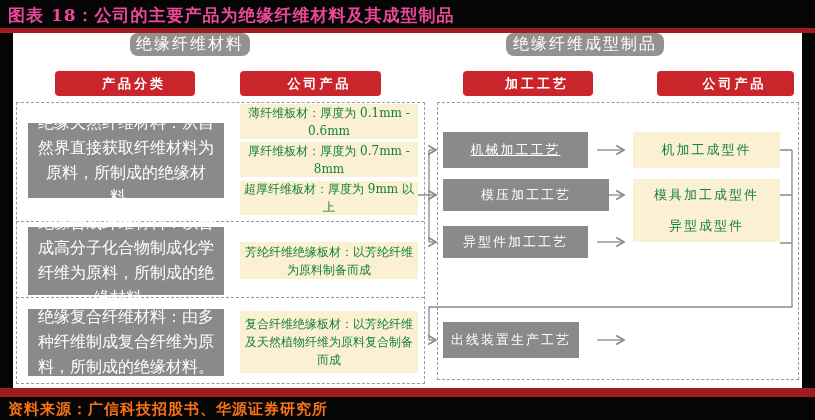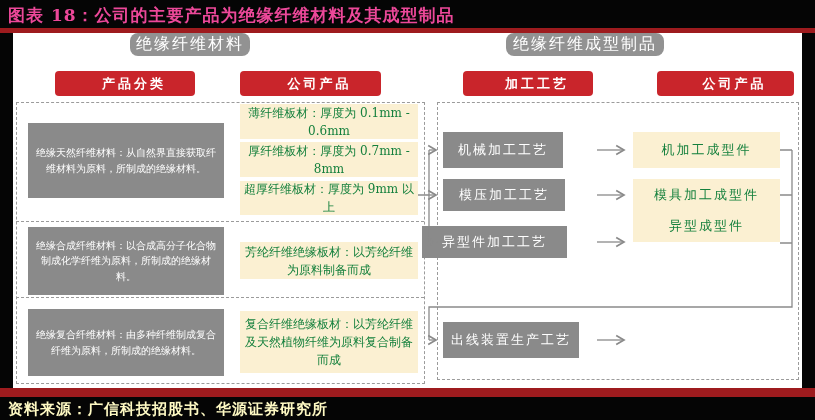--- a/index.html
+++ b/index.html
@@ -8,35 +8,35 @@
     font-family:"DejaVu Serif","Liberation Serif",serif;
   }
   .content-bg{position:absolute;left:13px;top:33px;width:789px;height:355px;background:#ffffff;}
   .fig-title{
     position:absolute;left:8px;top:4px;color:#ec4899;font-size:17px;font-weight:bold;
     letter-spacing:1px;white-space:nowrap;
   }
   .title-rule{position:absolute;left:0;top:28px;width:815px;height:5px;background:#9e1b1e;}
   .footer-rule{position:absolute;left:0;top:388px;width:815px;height:9px;background:#9e1b1e;}
   .footer-text{
-    position:absolute;left:8px;top:400px;color:#fef9c3;font-size:15px;font-weight:bold;
+    position:absolute;left:8px;top:400px;color:#f97316;font-size:15px;font-weight:bold;
     letter-spacing:1px;white-space:nowrap;
   }
   .hdr-gray{
     position:absolute;height:23px;background:#929292;border-radius:8px;color:#ffffff;
     font-size:16px;display:flex;align-items:center;justify-content:center;letter-spacing:2px;
   }
   .lbl-red{
     position:absolute;top:71px;height:25px;background:#c9252b;border-radius:4px;color:#ffffff;
     font-size:13px;font-weight:bold;display:flex;align-items:center;justify-content:center;letter-spacing:3px;padding-left:18px;
   }
   .region{position:absolute;border:1px dashed #9b9b9b;}
   .divider{position:absolute;border-top:1px dashed #9b9b9b;height:0;}
   .box-gray{
-    position:absolute;background:#8a8a8a;color:#ffffff;font-size:10px;line-height:1.55;
+    position:absolute;background:#8a8a8a;color:#ffffff;font-size:16px;line-height:1.55;
     display:flex;align-items:center;justify-content:center;text-align:center;padding:2px 8px;
     box-sizing:border-box;
   }
   .box-beige{
     position:absolute;background:#fbf0d2;color:#15803d;font-size:12px;line-height:1.5;
     display:flex;align-items:center;justify-content:center;text-align:center;padding:2px 3px;
     box-sizing:border-box;
   }
   .proc{font-size:13px;letter-spacing:2px;}
   .out{font-size:13px;letter-spacing:2px;}
@@ -67,23 +67,23 @@
   <div class="box-gray" style="left:28px;top:123px;width:196px;height:75px;">绝缘天然纤维材料：从自然界直接获取纤维材料为原料，所制成的绝缘材料。</div>
   <div class="box-gray" style="left:28px;top:227px;width:196px;height:68px;">绝缘合成纤维材料：以合成高分子化合物制成化学纤维为原料，所制成的绝缘材料。</div>
   <div class="box-gray" style="left:28px;top:309px;width:196px;height:67px;">绝缘复合纤维材料：由多种纤维制成复合纤维为原料，所制成的绝缘材料。</div>
 
   <div class="box-beige" style="left:240px;top:104px;width:178px;height:35px;">薄纤维板材：厚度为 0.1mm - 0.6mm</div>
   <div class="box-beige" style="left:240px;top:142px;width:178px;height:35px;">厚纤维板材：厚度为 0.7mm - 8mm</div>
   <div class="box-beige" style="left:240px;top:181px;width:178px;height:34px;">超厚纤维板材：厚度为 9mm 以上</div>
   <div class="box-beige" style="left:240px;top:242px;width:178px;height:37px;">芳纶纤维绝缘板材：以芳纶纤维为原料制备而成</div>
   <div class="box-beige" style="left:240px;top:311px;width:178px;height:62px;">复合纤维绝缘板材：以芳纶纤维及天然植物纤维为原料复合制备而成</div>
 
-  <div class="box-gray proc" style="left:443px;top:132px;width:120px;height:36px;">机械加工工艺</div>
-  <div class="box-gray proc" style="left:443px;top:179px;width:122px;height:32px;">模压加工工艺</div>
-  <div class="box-gray proc" style="left:422px;top:226px;width:145px;height:32px;">异型件加工工艺</div>
+  <div class="box-gray proc" style="left:443px;top:132px;width:145px;height:36px;text-decoration:underline;">机械加工工艺</div>
+  <div class="box-gray proc" style="left:443px;top:179px;width:166px;height:32px;">模压加工工艺</div>
+  <div class="box-gray proc" style="left:443px;top:226px;width:145px;height:32px;">异型件加工工艺</div>
   <div class="box-gray proc" style="left:443px;top:322px;width:136px;height:36px;">出线装置生产工艺</div>
 
   <div class="box-beige out" style="left:633px;top:132px;width:147px;height:36px;">机加工成型件</div>
   <div class="box-beige out" style="left:633px;top:179px;width:147px;height:32px;">模具加工成型件</div>
   <div class="box-beige out" style="left:633px;top:209px;width:147px;height:33px;">异型成型件</div>
 
   <svg class="wires" width="815" height="420" viewBox="0 0 815 420">
     <defs>
       <marker id="arw" markerWidth="9" markerHeight="9" refX="7" refY="4.5" orient="auto">
         <path d="M1,1 L7,4.5 L1,8" fill="none" stroke="#8a8a8a" stroke-width="1.3"></path>

